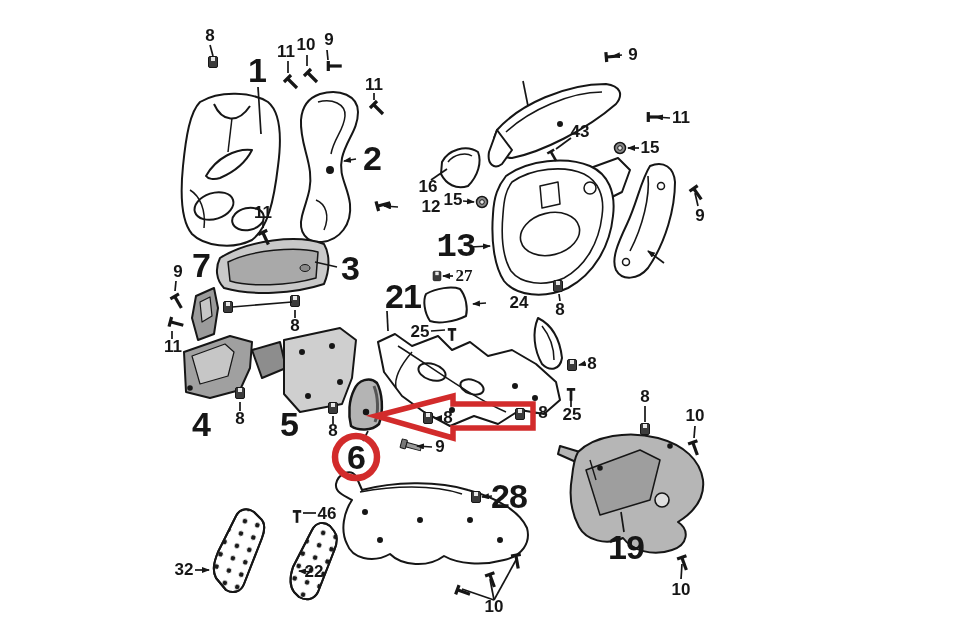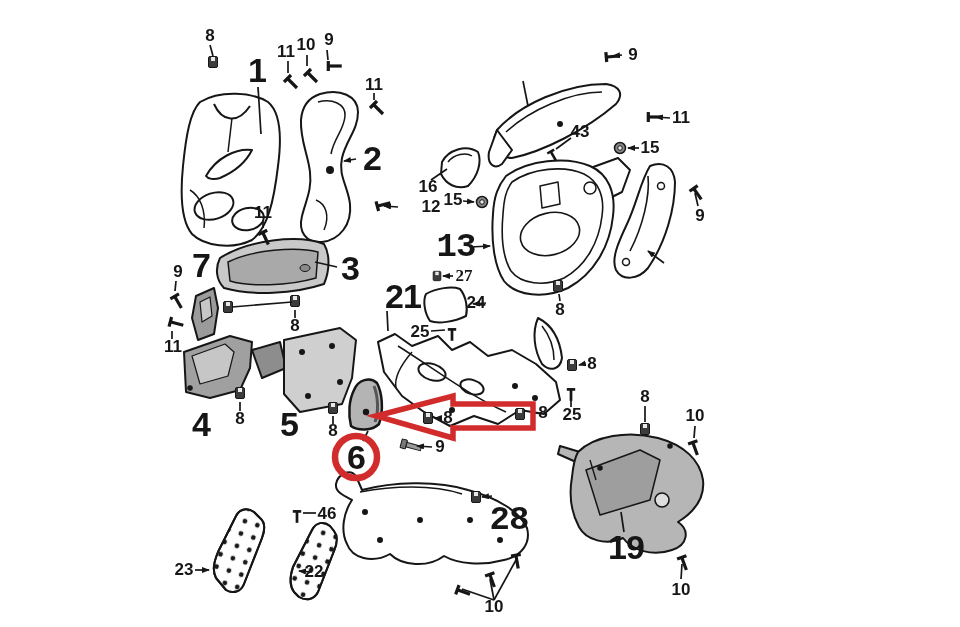--- a/index.html
+++ b/index.html
@@ -281,38 +281,38 @@
       <div class="callout sm" style="left: 453px; top: 200px;">15</div>
       <div class="callout sm" style="left: 406px; top: 207px; margin-left: 25px;">12</div>
       <div class="callout sm" style="left: 263px; top: 213px;">11</div>
       <div class="callout sm" style="left: 700px; top: 216px;">9</div>
       <div class="callout lg" style="left: 456px; top: 247px; font-family: Liberation Mono, monospace;">13</div>
       <div class="callout lg" style="left: 201px; top: 265px;">7</div>
       <div class="callout sm" style="left: 178px; top: 272px;">9</div>
       <div class="callout lg" style="left: 350px; top: 268px;">3</div>
       <div class="callout sm" style="left: 464px; top: 276px; font-family: Liberation Serif, serif;">27</div>
       <div class="callout lg" style="left: 385px; top: 296px; margin-left: 18px;">21</div>
-      <div class="callout sm" style="left: 476px; top: 303px;">24</div>
+      <div class="callout sm" style="left: 519px; top: 303px;">24</div>
       <div class="callout sm" style="left: 560px; top: 310px;">8</div>
       <div class="callout sm" style="left: 295px; top: 326px;">8</div>
       <div class="callout sm" style="left: 420px; top: 332px;">25</div>
       <div class="callout sm" style="left: 173px; top: 347px;">11</div>
       <div class="callout sm" style="left: 592px; top: 364px;">8</div>
       <div class="callout sm" style="left: 645px; top: 397px;">8</div>
       <div class="callout sm" style="left: 543px; top: 413px;">8</div>
       <div class="callout sm" style="left: 572px; top: 415px;">25</div>
       <div class="callout sm" style="left: 695px; top: 416px;">10</div>
       <div class="callout sm" style="left: 448px; top: 418px;">8</div>
       <div class="callout sm" style="left: 240px; top: 419px;">8</div>
       <div class="callout lg" style="left: 201px; top: 424px;">4</div>
       <div class="callout lg" style="left: 289px; top: 424px;">5</div>
       <div class="callout sm" style="left: 333px; top: 431px;">8</div>
       <div class="callout sm" style="left: 440px; top: 447px;">9</div>
       <div class="callout lg" style="left: 356px; top: 457px;">6</div>
-      <div class="callout lg" style="left: 509px; top: 520px; font-family: Liberation Mono, monospace;">28</div>
+      <div class="callout lg" style="left: 509px; top: 496px;">28</div>
       <div class="callout sm" style="left: 327px; top: 514px;">46</div>
       <div class="callout lg" style="left: 626px; top: 547px;">19</div>
-      <div class="callout sm" style="left: 184px; top: 570px;">23</div>
+      <div class="callout sm" style="left: 184px; top: 570px;">32</div>
       <div class="callout sm" style="left: 314px; top: 572px;">22</div>
       <div class="callout sm" style="left: 681px; top: 590px;">10</div>
       <div class="callout sm" style="left: 494px; top: 607px;">10</div>
     </div>
 </div>
 
 </body></html>

